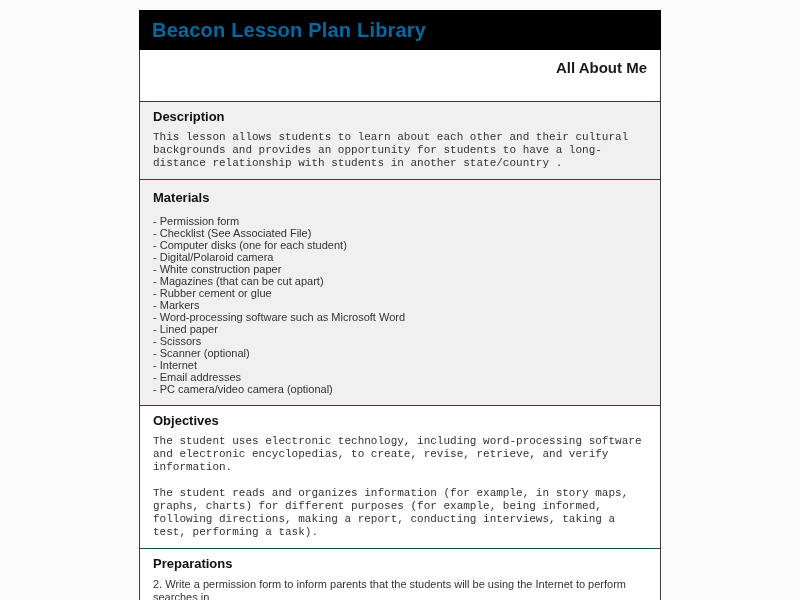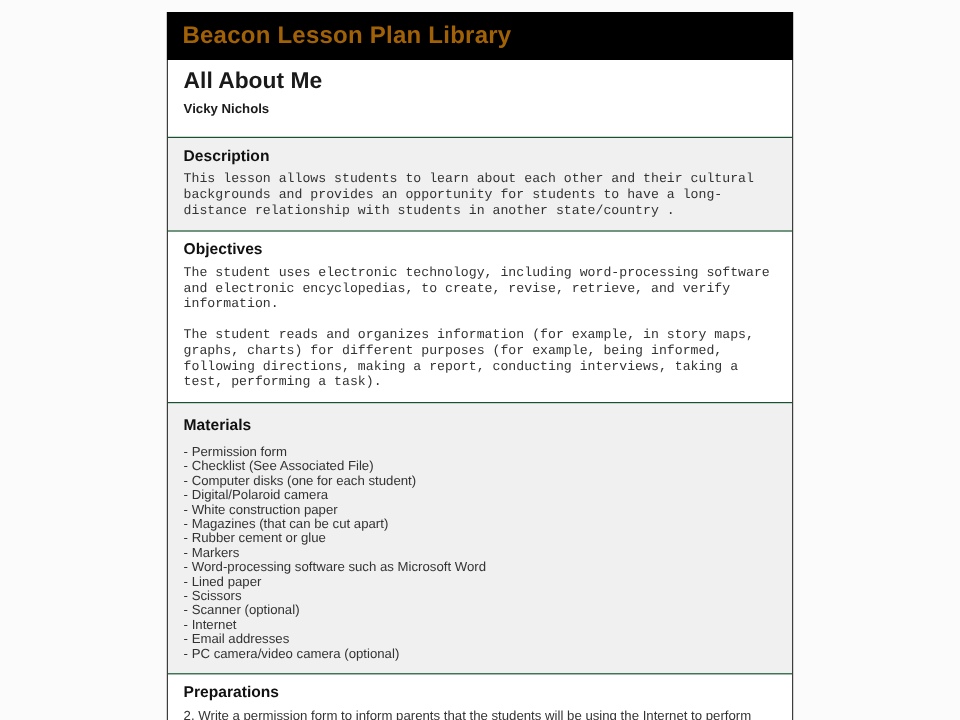--- a/index.html
+++ b/index.html
@@ -10,21 +10,21 @@
     overflow: hidden;
     background: #fbfbfb;
     font-family: "Liberation Sans", "DejaVu Sans", sans-serif;
   }
   .page {
     width: 522px;
     margin: 10px auto 0 auto;
   }
   .header-bar {
     background: #000000;
-    color: #a16207;
+    color: #0369a1;
     height: 40px;
     line-height: 40px;
     font-size: 20px;
     font-weight: bold;
     padding: 0 13px;
     box-sizing: border-box;
     letter-spacing: 0.2px;
   }
   .page-body {
     border: 1px solid #3c3c3c;
@@ -38,25 +38,26 @@
   .section + .section {
     border-top: 1px solid #14532d;
   }
   .section.gray {
     background: #f0f0f0;
   }
   .title-block {
     padding: 10px 13px 16px 13px;
   }
   .lesson-title {
-    font-size: 19px;
+    font-size: 15px;
     font-weight: bold;
     color: #1a1a1a;
     margin: 0 0 10px 0;
     line-height: 15px;
+    text-align: right;
   }
   .author-line {
     font-size: 11px;
     font-weight: bold;
     color: #1a1a1a;
     line-height: 13px;
   }
   .section-heading {
     font-size: 13px;
     font-weight: bold;
@@ -83,34 +84,25 @@
 <div class="page">
 
   <div class="header-bar">
     <span>Beacon Lesson Plan Library</span>
   </div>
 
   <div class="page-body">
 
     <div class="section title-block">
       <h1 class="lesson-title">All About Me</h1>
-      <div class="author-line">Vicky Nichols</div>
     </div>
 
     <div class="section gray">
       <h2 class="section-heading">Description</h2>
       <p class="body-text para">This lesson allows students to learn about each other and their cultural backgrounds and provides an opportunity for students to have a long-distance relationship with students in another state/country .</p>
-    </div>
-
-    <div class="section">
-      <h2 class="section-heading">Objectives</h2>
-      <div>
-          <div class="para">The student uses electronic technology, including word-processing software and electronic encyclopedias, to create, revise, retrieve, and verify information.</div>
-          <div class="para">The student reads and organizes information (for example, in story maps, graphs, charts) for different purposes (for example, being informed, following directions, making a report, conducting interviews, taking a test, performing a task).</div>
-        </div>
     </div>
 
     <div class="section gray materials">
       <h2 class="section-heading">Materials</h2>
       <div class="materials-list">
           <div class="list-item">- Permission form</div>
           <div class="list-item">- Checklist (See Associated File)</div>
           <div class="list-item">- Computer disks (one for each student)</div>
           <div class="list-item">- Digital/Polaroid camera</div>
           <div class="list-item">- White construction paper</div>
@@ -120,20 +112,28 @@
           <div class="list-item">- Word-processing software such as Microsoft Word</div>
           <div class="list-item">- Lined paper</div>
           <div class="list-item">- Scissors</div>
           <div class="list-item">- Scanner (optional)</div>
           <div class="list-item">- Internet</div>
           <div class="list-item">- Email addresses</div>
           <div class="list-item">- PC camera/video camera (optional)</div>
         </div>
     </div>
 
+    <div class="section">
+      <h2 class="section-heading">Objectives</h2>
+      <div>
+          <div class="para">The student uses electronic technology, including word-processing software and electronic encyclopedias, to create, revise, retrieve, and verify information.</div>
+          <div class="para">The student reads and organizes information (for example, in story maps, graphs, charts) for different purposes (for example, being informed, following directions, making a report, conducting interviews, taking a test, performing a task).</div>
+        </div>
+    </div>
+
     <div class="section preparations">
       <h2 class="section-heading">Preparations</h2>
       <div>
           <div class="prep-step">2. Write a permission form to inform parents that the students will be using the Internet to perform searches in</div>
         </div>
     </div>
 
   </div>
 </div>
 

